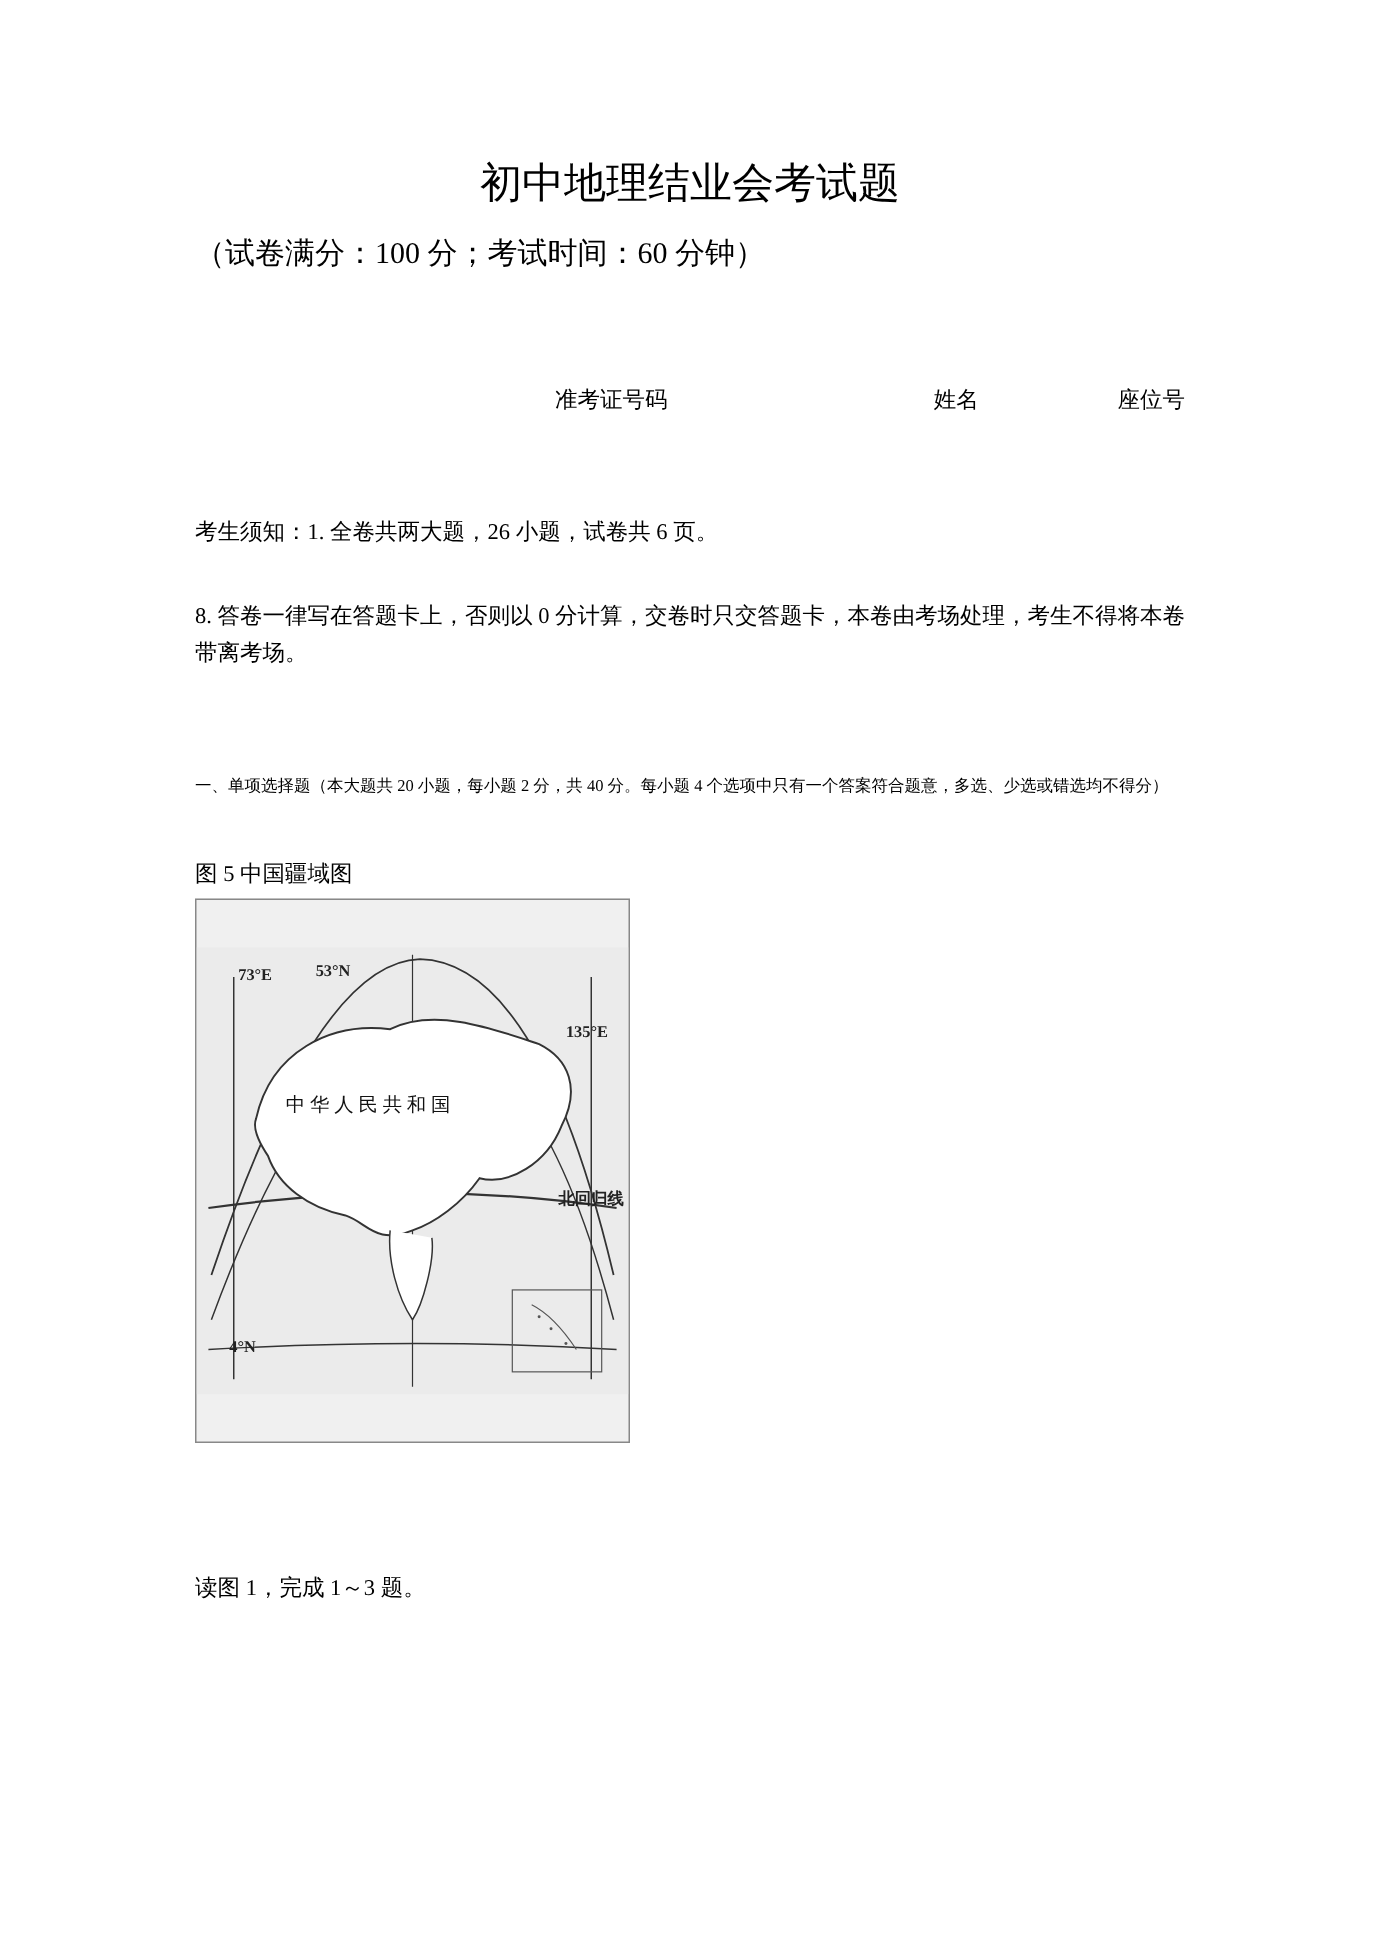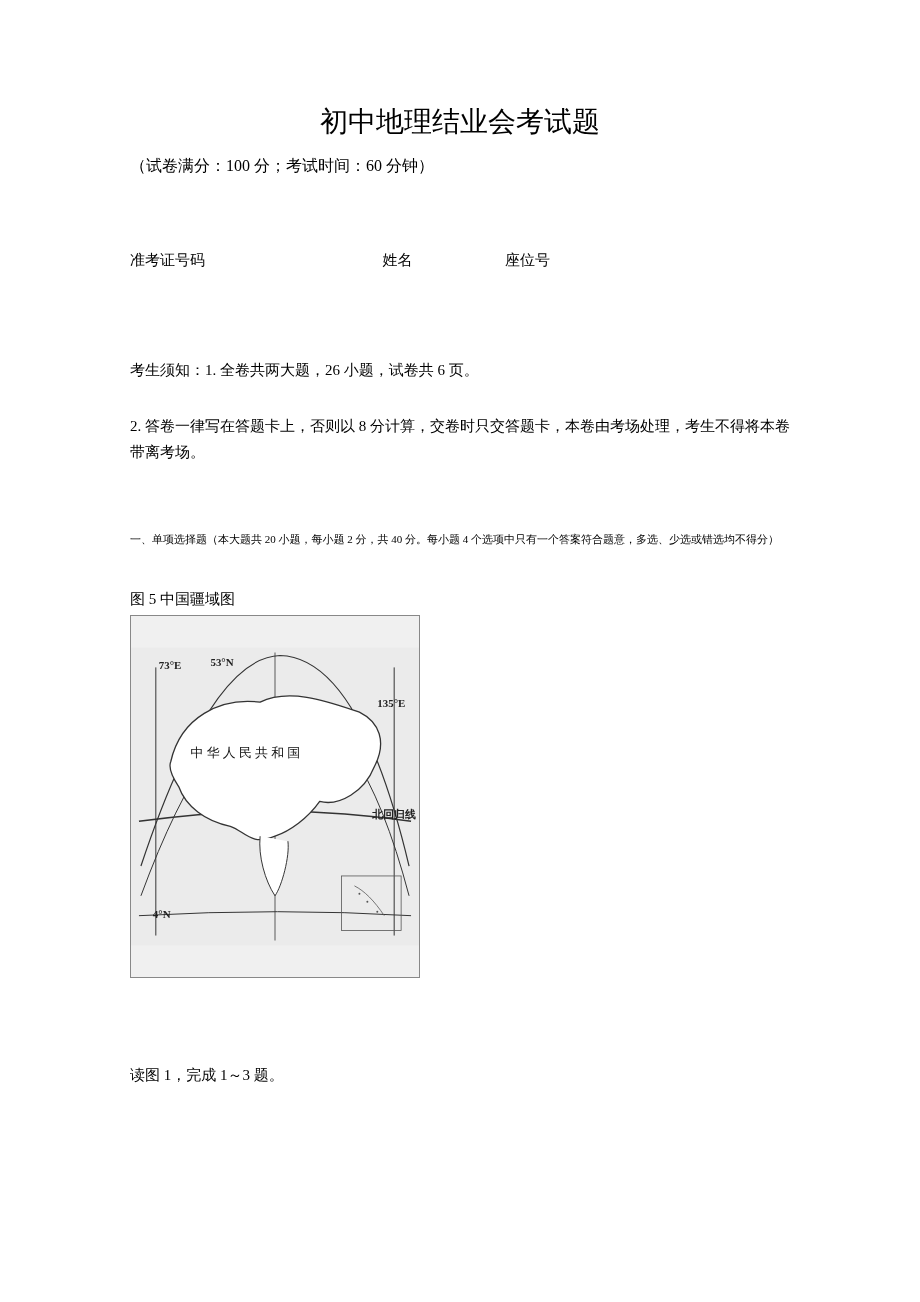--- a/index.html
+++ b/index.html
@@ -18,26 +18,27 @@
       line-height: 1.6;
     }
     .title {
       text-align: center;
       font-size: 28px;
       font-weight: normal;
       font-family: "SimHei", "黑体", sans-serif;
       margin-bottom: 8px;
     }
     .subtitle {
-      font-size: 16px;
+      font-size: 20px;
       margin-bottom: 70px;
     }
     .info-row {
       font-size: 15px;
-      margin-bottom: 86px;
+      margin-bottom: 64px;
+      text-align: right;
     }
     .info-label {
       display: inline-block;
     }
     .gap-wide {
       display: inline-block;
       width: 170px;
     }
     .gap-mid {
       display: inline-block;
@@ -88,21 +89,21 @@
 <div class="info-row">
   <span class="info-label">准考证号码</span>
   <span class="gap-wide"></span>
   <span class="info-label">姓名</span>
   <span class="gap-mid"></span>
   <span class="info-label">座位号</span>
 </div>
 
 <div class="instructions">考生须知：1. 全卷共两大题，26 小题，试卷共 6 页。</div>
 
-<div class="instructions2">2. 答卷一律写在答题卡上，否则以 8 分计算，交卷时只交答题卡，本卷由考场处理，考生不得将本卷带离考场。</div>
+<div class="instructions2">8. 答卷一律写在答题卡上，否则以 0 分计算，交卷时只交答题卡，本卷由考场处理，考生不得将本卷带离考场。</div>
 
 <div class="section-header">一、单项选择题（本大题共 20 小题，每小题 2 分，共 40 分。每小题 4 个选项中只有一个答案符合题意，多选、少选或错选均不得分）</div>
 
 <div class="figure-caption">图 5  中国疆域图</div>
 
 <div class="map-figure">
   <svg class="map-svg" viewBox="0 0 290 300">
     <rect x="0" y="0" width="290" height="300" fill="#ebebeb"></rect>
     <path d="M 10 220 Q 80 10 150 8 Q 230 10 280 220" stroke="#333" stroke-width="1.2" fill="none"></path>
     <path d="M 10 250 Q 80 60 150 58 Q 230 60 280 250" stroke="#333" stroke-width="1" fill="none"></path>

